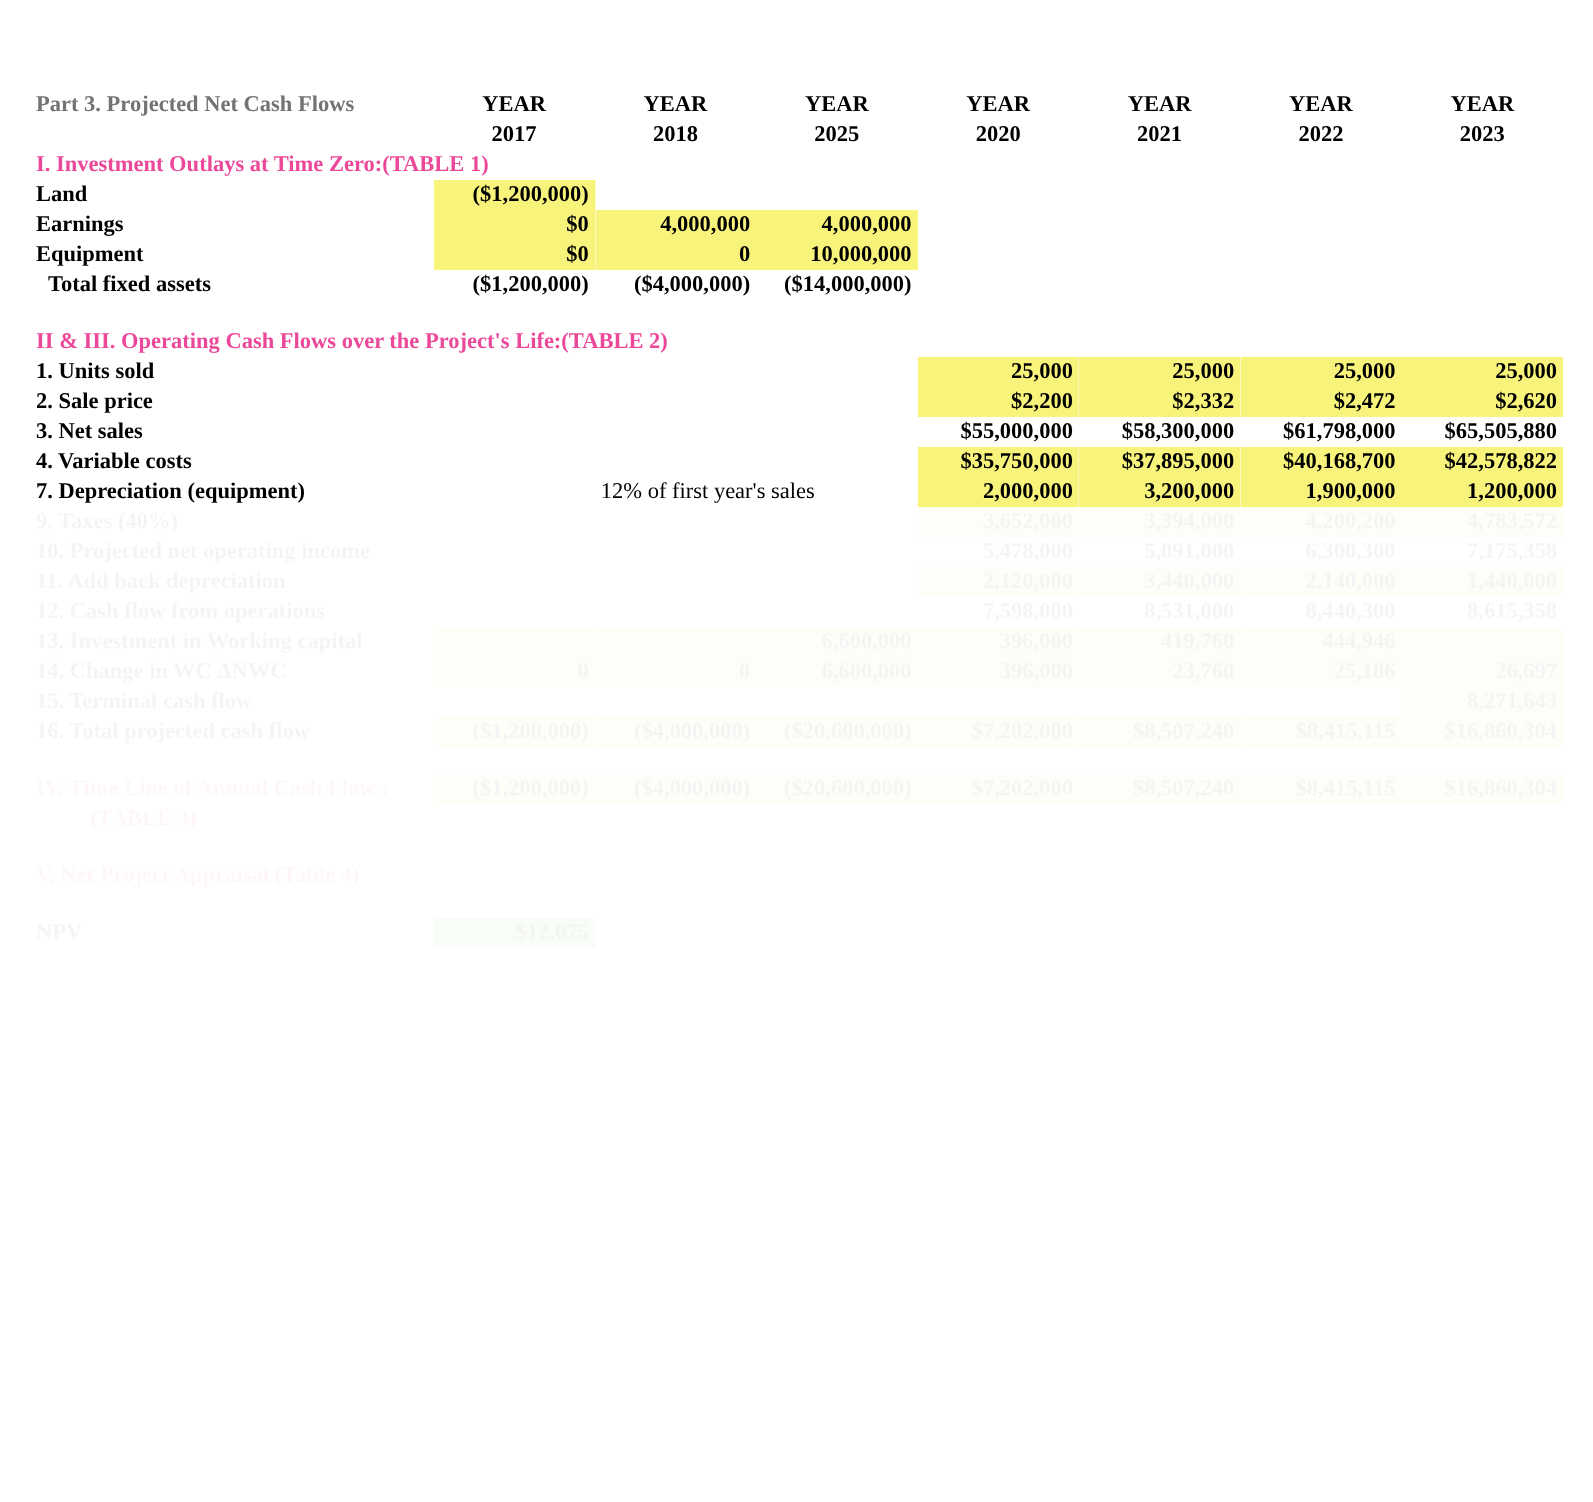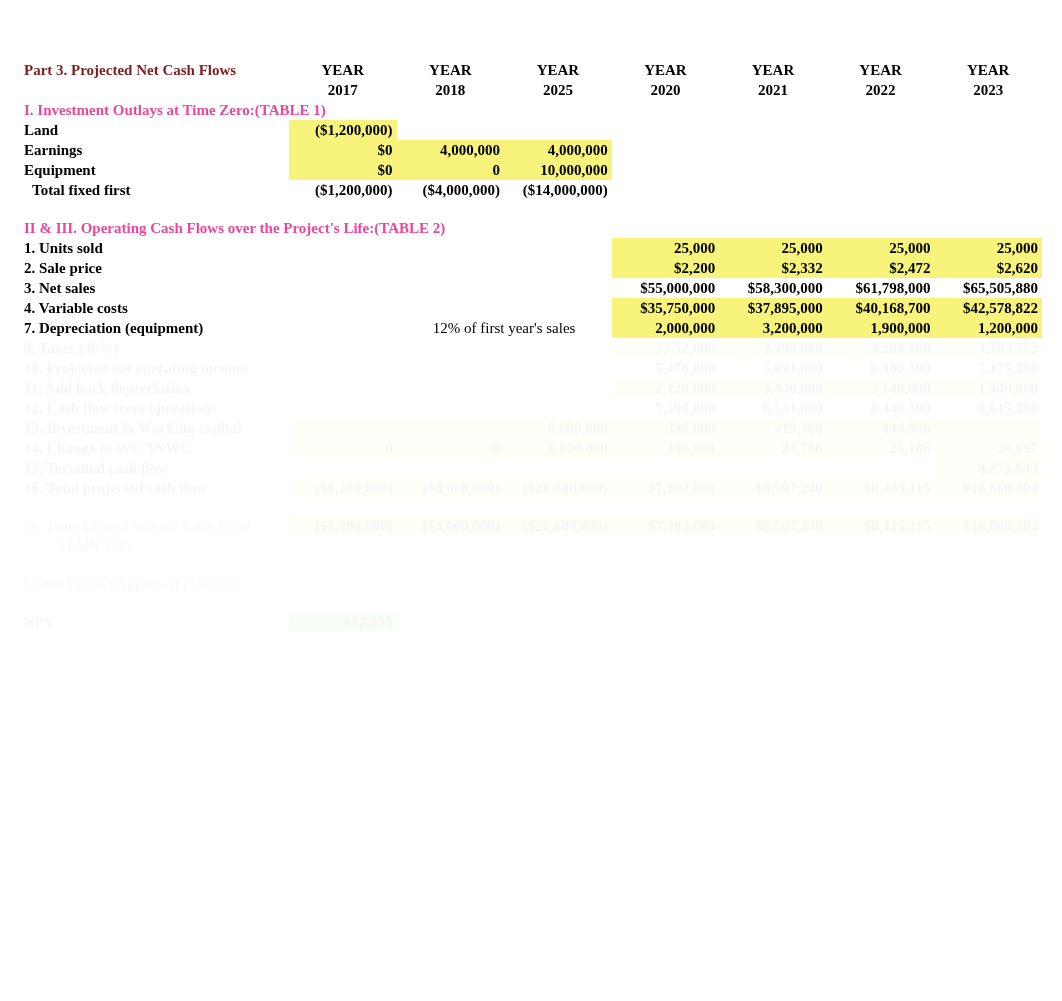--- a/index.html
+++ b/index.html
@@ -22,21 +22,21 @@
   td {
     padding: 1px 4px;
     height: 20px;
     vertical-align: middle;
     overflow: hidden;
     white-space: nowrap;
   }
   .col-label { width: 250px; text-align: left; }
   .col-val { width: 100px; text-align: right; }
   .bold { font-weight: bold; }
-  .blue { color: #7f1d1d; }
+  .blue { color: #737373; }
   .red { color: #ec4899; }
   .hl-yellow { background: #f8f37a; }
   .hl-green { background: #7fd84a; }
   .center { text-align: center; }
   .indent { padding-left: 12px; }
   
   .faded-block {
     opacity: 0.04;
   }
   .faded-block td {
@@ -102,21 +102,21 @@
     <td class="col-val bold hl-yellow">$0</td>
     <td class="col-val bold hl-yellow">0</td>
     <td class="col-val bold hl-yellow">10,000,000</td>
     <td class="col-val"></td>
           <td class="col-val"></td>
           <td class="col-val"></td>
           <td class="col-val"></td>
   </tr>
 
   <tr>
-    <td class="col-label bold indent">   Total fixed first</td>
+    <td class="col-label bold indent">   Total fixed assets</td>
     <td class="col-val bold">($1,200,000)</td>
     <td class="col-val bold">($4,000,000)</td>
     <td class="col-val bold">($14,000,000)</td>
     <td class="col-val"></td>
           <td class="col-val"></td>
           <td class="col-val"></td>
           <td class="col-val"></td>
   </tr>
 
   <tr>
@@ -169,21 +169,21 @@
     <td class="col-val bold hl-yellow">$37,895,000</td>
     <td class="col-val bold hl-yellow">$40,168,700</td>
     <td class="col-val bold hl-yellow">$42,578,822</td>
   </tr>
 
 
 
   <tr>
     <td class="col-label bold">7. Depreciation (equipment)</td>
     <td class="col-val"></td>
-    <td class="col-val" colspan="2" style="text-align:center">12% of first year's sales</td>
+    <td class="col-val" colspan="2" style="text-align:left">12% of first year's sales</td>
     <td class="col-val bold hl-yellow">2,000,000</td>
     <td class="col-val bold hl-yellow">3,200,000</td>
     <td class="col-val bold hl-yellow">1,900,000</td>
     <td class="col-val bold hl-yellow">1,200,000</td>
   </tr>
 
 
   </tbody>
       <tbody class="faded-block">
     <tr>

